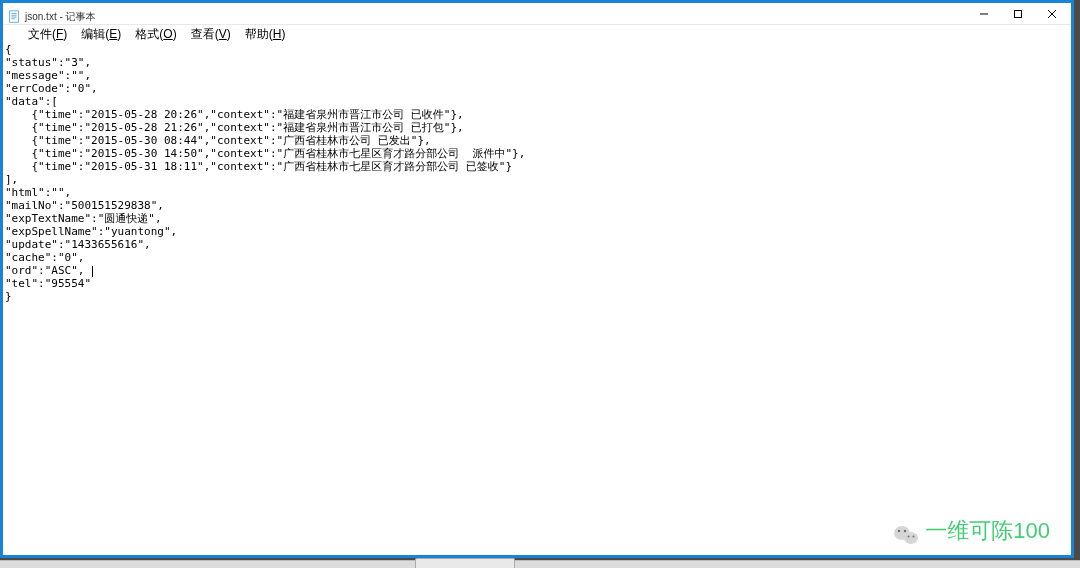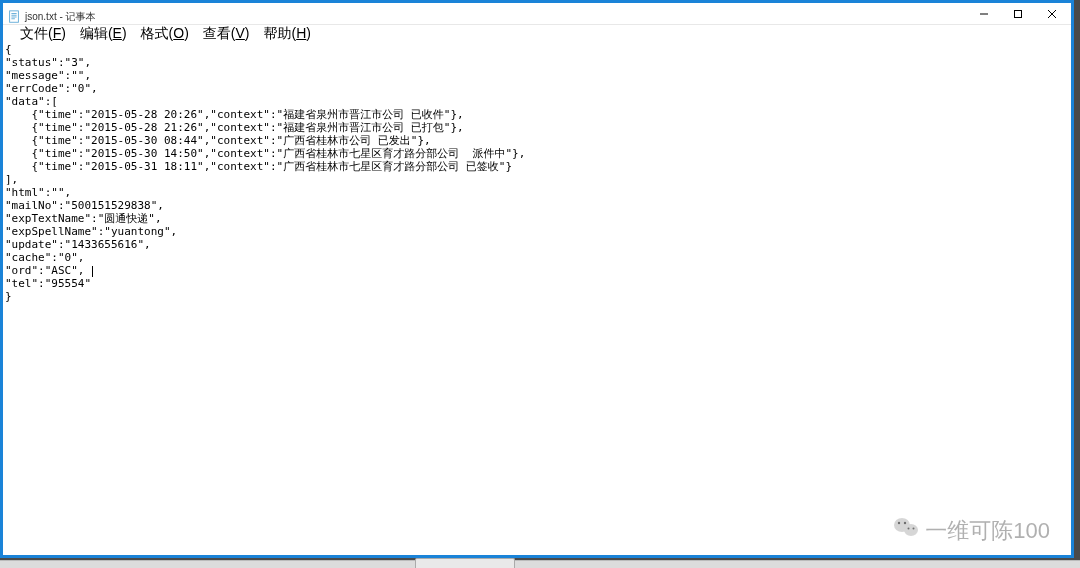--- a/index.html
+++ b/index.html
@@ -55,23 +55,23 @@
       font-size: 11px;
       color: #333;
       cursor: pointer;
     }
     .win-btn svg { width: 10px; height: 10px; }
     .menu-bar {
       height: 18px;
       background: #fff;
       display: flex;
       align-items: center;
-      padding-left: 11px;
+      padding-left: 19px;
       gap: 2px;
-      font-size: 14px;
+      font-size: 12px;
       color: #000;
     }
     .menu-item {
       padding: 1px 6px;
       cursor: pointer;
     }
     .menu-item .ul { text-decoration: underline; }
     .content {
       position: absolute;
       top: 40px;
@@ -113,23 +113,23 @@
       background: #e9e9e9;
       border: 1px solid #aaa;
       border-bottom: none;
       border-radius: 2px 2px 0 0;
     }
     .watermark {
       position: absolute;
       right: 30px;
       bottom: 22px;
       display: flex;
-      align-items: flex-start;
+      align-items: flex-end;
       gap: 6px;
-      color: #a3a3a3;
+      color: #22c55e;
       font-size: 22px;
       font-family: "Microsoft YaHei", sans-serif;
       opacity: 0.85;
       pointer-events: none;
     }
     .wm-icon {
       width: 26px;
       height: 22px;
       position: relative;
     }

